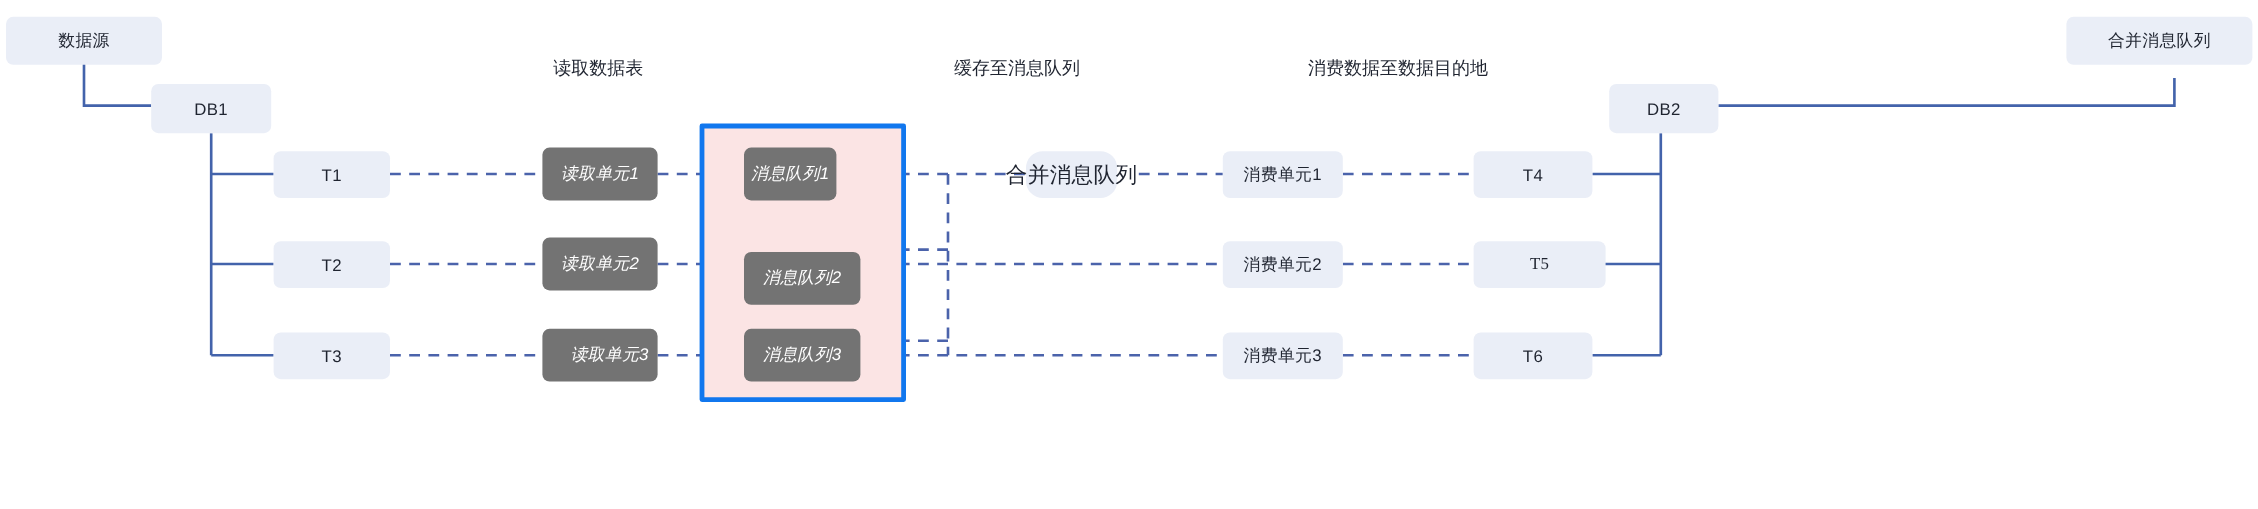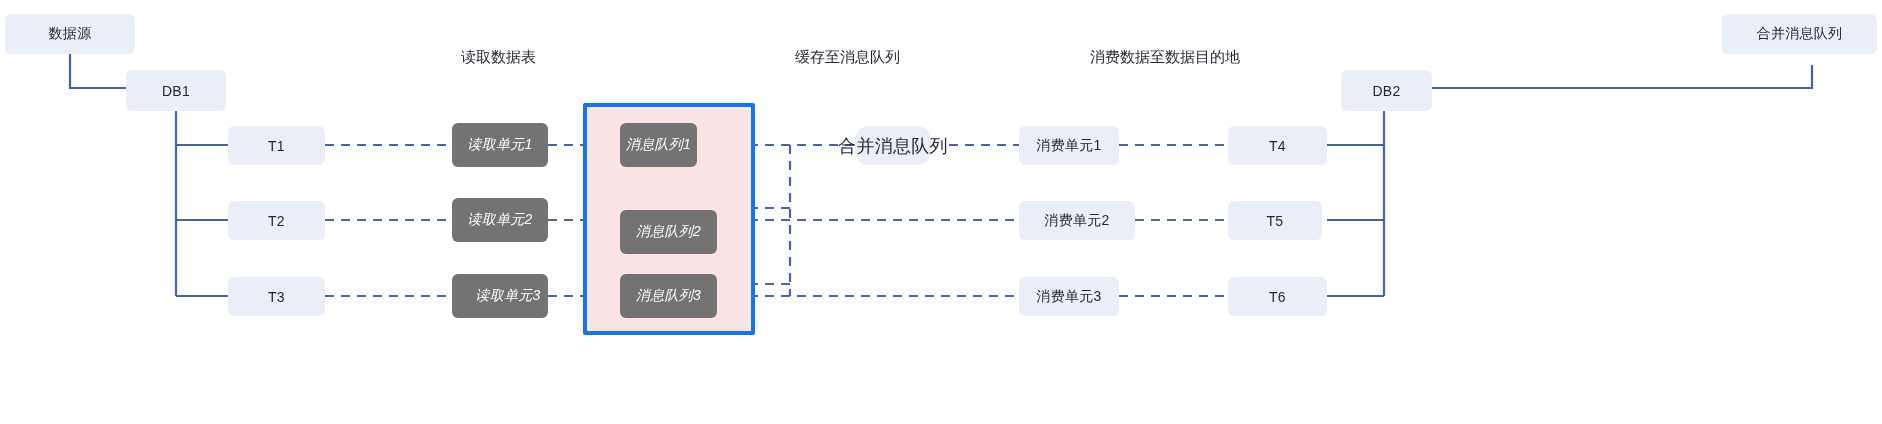--- a/index.html
+++ b/index.html
@@ -91,22 +91,22 @@
   <div class="node light" style="left:228px;top:126px;width:97px;height:39px;">T1</div>
   <div class="node blue" style="left:452px;top:123px;width:96px;height:44px;">读取单元1</div>
   <div class="node blue" style="left:620px;top:123px;width:77px;height:44px;">消息队列1</div>
   <div class="node light" style="left:855px;top:126px;width:76px;height:39px;font-size:18px;border-radius:14px;">合并消息队列</div>
   <div class="node light" style="left:1019px;top:126px;width:100px;height:39px;">消费单元1</div>
   <div class="node light" style="left:1228px;top:126px;width:99px;height:39px;">T4</div>
 
   <div class="node light" style="left:228px;top:201px;width:97px;height:39px;">T2</div>
   <div class="node blue" style="left:452px;top:198px;width:96px;height:44px;">读取单元2</div>
   <div class="node blue" style="left:620px;top:198px;width:97px;height:44px;margin-top:12px;">消息队列2</div>
-  <div class="node light" style="left:1019px;top:201px;width:116px;height:39px;">消费单元2</div>
-  <div class="node light" style="left:1228px;top:201px;width:94px;height:39px;">T5</div>
+  <div class="node light" style="left:1019px;top:201px;width:100px;height:39px;">消费单元2</div>
+  <div class="node light" style="left:1228px;top:201px;width:110px;height:39px;font-family:Liberation Serif, serif;">T5</div>
 
   <div class="node light" style="left:228px;top:277px;width:97px;height:39px;">T3</div>
   <div class="node blue" style="left:452px;top:274px;width:96px;height:44px;padding-left:16px;">读取单元3</div>
   <div class="node blue" style="left:620px;top:274px;width:97px;height:44px;">消息队列3</div>
   <div class="node light" style="left:1019px;top:277px;width:100px;height:39px;">消费单元3</div>
   <div class="node light" style="left:1228px;top:277px;width:99px;height:39px;">T6</div>
 
 </div>
 
 </body></html>

